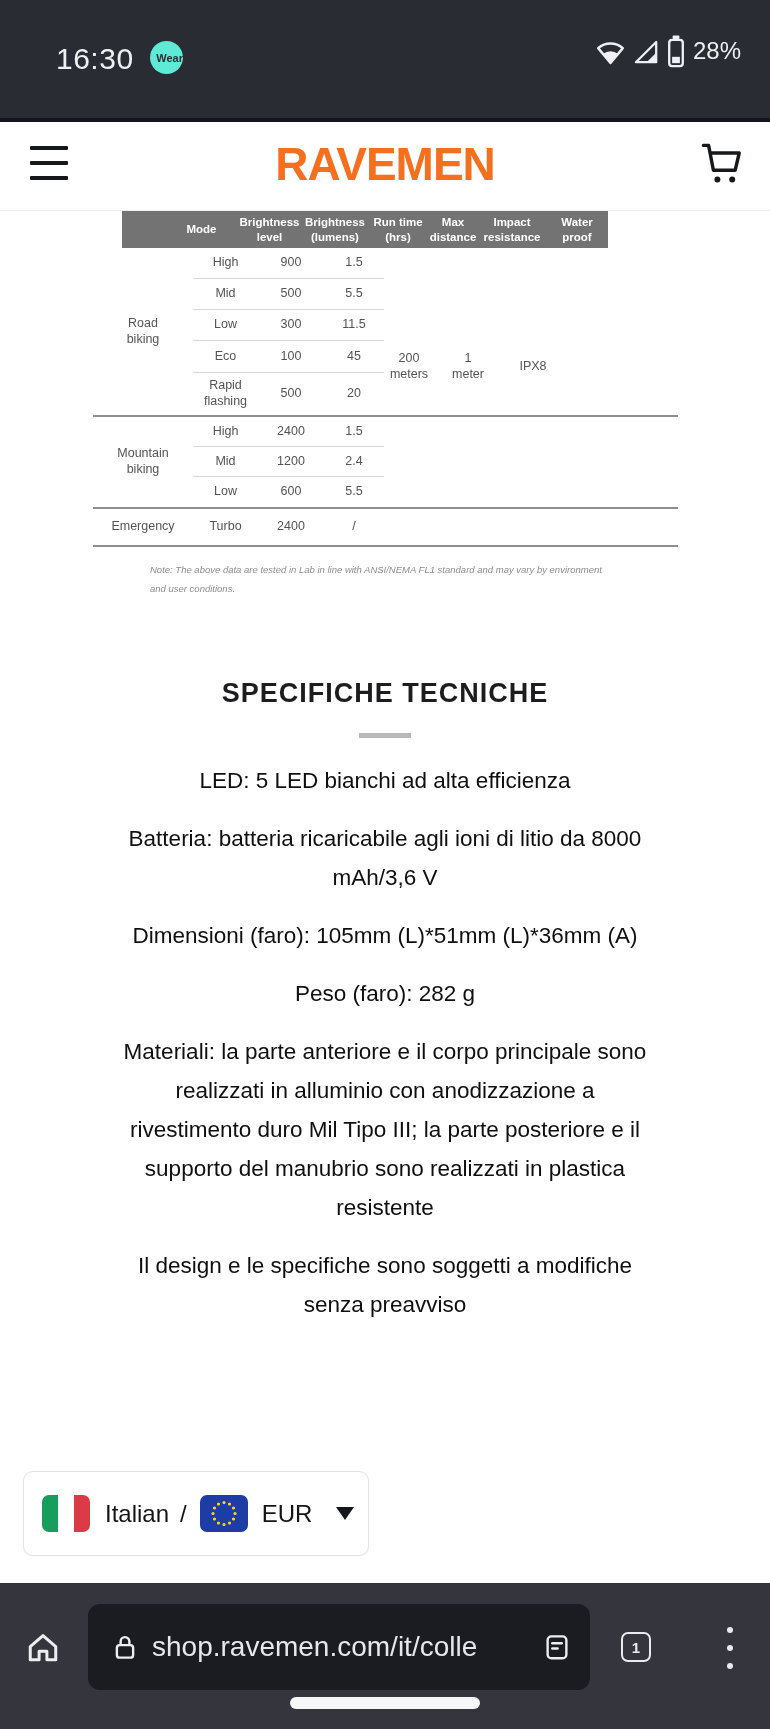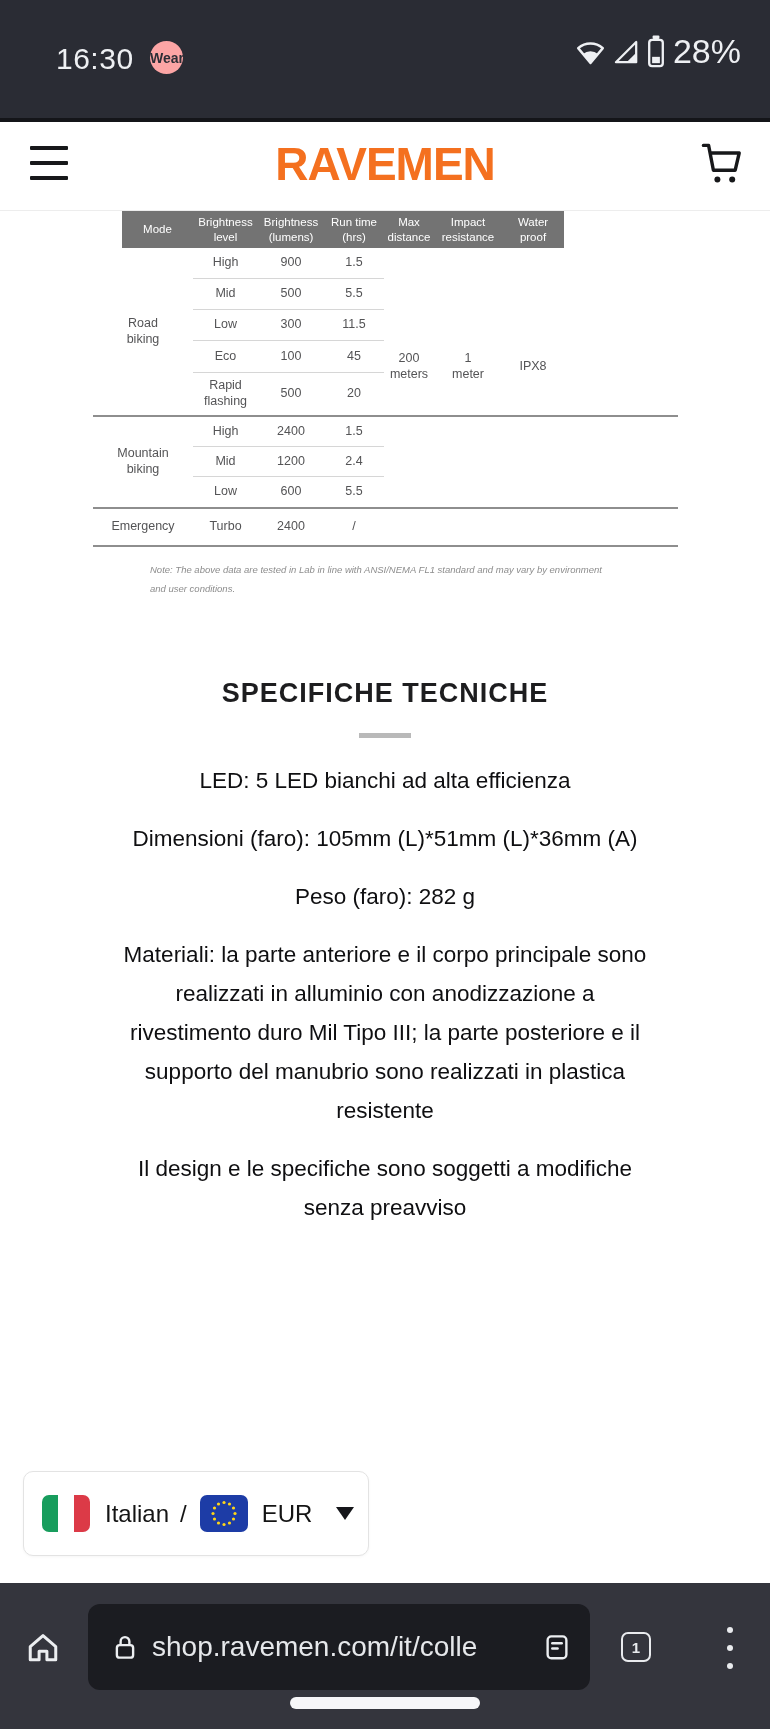--- a/index.html
+++ b/index.html
@@ -4,44 +4,44 @@
 <style>
   html,body{margin:0;padding:0;background:#000;}
   .screen{position:relative;width:770px;height:1729px;background:#ffffff;overflow:hidden;
           font-family:"Liberation Sans", sans-serif;}
 
   
   .status-bar{position:absolute;top:0;left:0;width:770px;height:118px;background:#2a2c34;}
   .status-time{position:absolute;left:56px;top:0;height:118px;display:flex;align-items:center;
                color:#eef0f3;font-size:30px;letter-spacing:.5px;}
   .wear-badge{position:absolute;left:150px;top:41px;width:33px;height:33px;border-radius:50%;
-              background:#fca5a5;display:flex;align-items:center;justify-content:flex-start;
-              color:#2c2e36;font-size:14px;font-weight:bold;}
+              background:#5eead4;display:flex;align-items:center;justify-content:flex-end;
+              color:#2c2e36;font-size:11px;font-weight:bold;}
   .status-right{position:absolute;right:29px;top:0;height:102px;display:flex;align-items:center;gap:7px;
-                color:#eef0f3;font-size:34px;}
+                color:#eef0f3;font-size:24px;}
   .status-right svg{display:block;}
   .status-divider{position:absolute;top:118px;left:0;width:770px;height:4px;background:#141519;}
 
   
   .site-header{position:absolute;top:122px;left:0;width:770px;height:83px;background:#fff;}
   .hamburger{position:absolute;left:30px;top:24px;width:38px;height:34px;display:flex;
              flex-direction:column;justify-content:space-between;cursor:pointer;}
   .hamburger div{height:4px;background:#17181a;border-radius:1px;}
   .logo{position:absolute;left:0;top:0;width:770px;height:83px;display:flex;align-items:center;
         justify-content:center;font-size:46px;font-weight:800;
         letter-spacing:-1px;color:#f4701f;}
   .cart{position:absolute;right:25px;top:17px;width:48px;height:50px;cursor:pointer;}
 
   
   .content{position:absolute;top:205px;left:0;width:770px;height:1378px;background:#fff;}
   .top-rule{position:absolute;top:5px;left:0;width:770px;height:1px;background:#ededed;}
 
   .table-section{position:absolute;top:6px;left:93px;width:585px;}
   .tbl-head{margin-left:29px;width:442px;height:37px;background:#737373;display:flex;
-            align-items:center;color:#fff;font-size:11.5px;font-weight:400;line-height:1.3;}
+            align-items:center;color:#fff;font-size:11.5px;font-weight:700;line-height:1.3;padding-left:44px;}
   .tbl-head span{text-align:center;white-space:pre-line;}
   .tbl-body{display:grid;width:585px;
             grid-template-columns:100px 65px 66px 60px 50px 68px 62px 114px;
             grid-template-rows:31px 31px 31px 32px 42px 2px 30px 30px 30px 2px 36px;
             font-size:12.5px;color:#545456;border-bottom:2px solid #8e8e8e;}
   .bc{display:flex;align-items:center;justify-content:center;text-align:center;
       white-space:pre-line;line-height:1.25;}
   .lb{border-bottom:1px solid #d6d6d6;}
   .gsep{grid-column:1/9;background:#8e8e8e;}
   .spancell{margin-bottom:60px;}
@@ -219,20 +219,22 @@
 
       <div class="tbl-note">Note: The above data are tested in Lab in line with ANSI/NEMA FL1 standard and may vary by environment
 and user conditions.</div>
     </div>
 
     <div class="spec-heading">SPECIFICHE TECNICHE</div>
     <div class="spec-divider"></div>
 
     <div class="paragraphs">
       <p>LED: 5 LED bianchi ad alta efficienza</p>
+      <p>Batteria: batteria ricaricabile agli ioni di litio da 8000
+mAh/3,6 V</p>
       <p>Dimensioni (faro): 105mm (L)*51mm (L)*36mm (A)</p>
       <p>Peso (faro): 282 g</p>
       <p>Materiali: la parte anteriore e il corpo principale sono
 realizzati in alluminio con anodizzazione a
 rivestimento duro Mil Tipo III; la parte posteriore e il
 supporto del manubrio sono realizzati in plastica
 resistente</p>
       <p>Il design e le specifiche sono soggetti a modifiche
 senza preavviso</p>
     </div>

